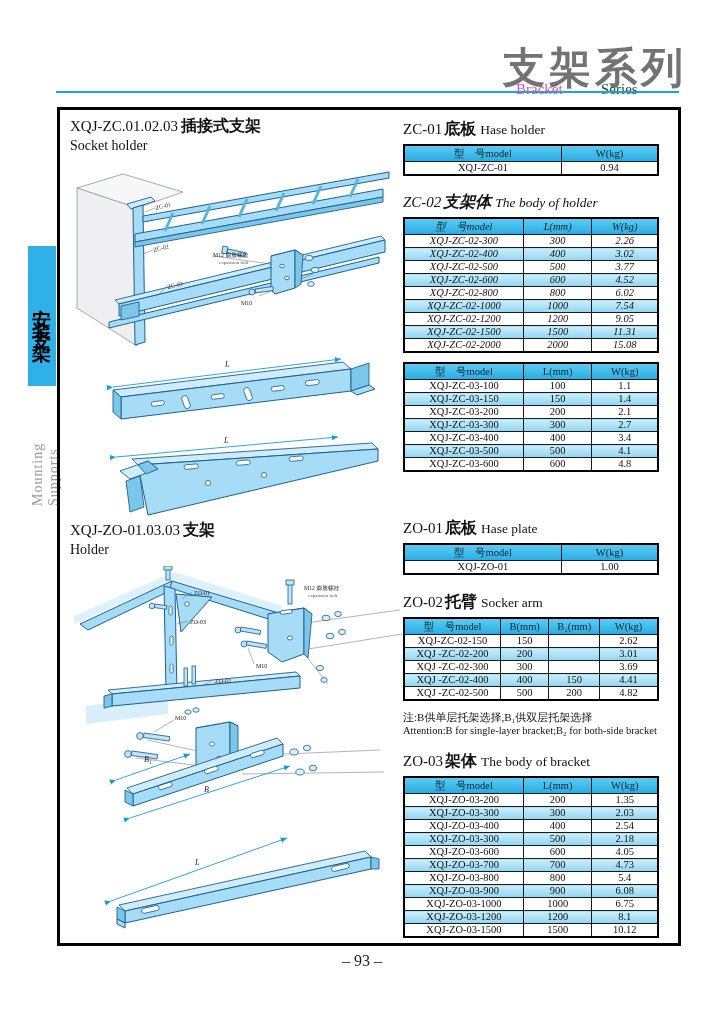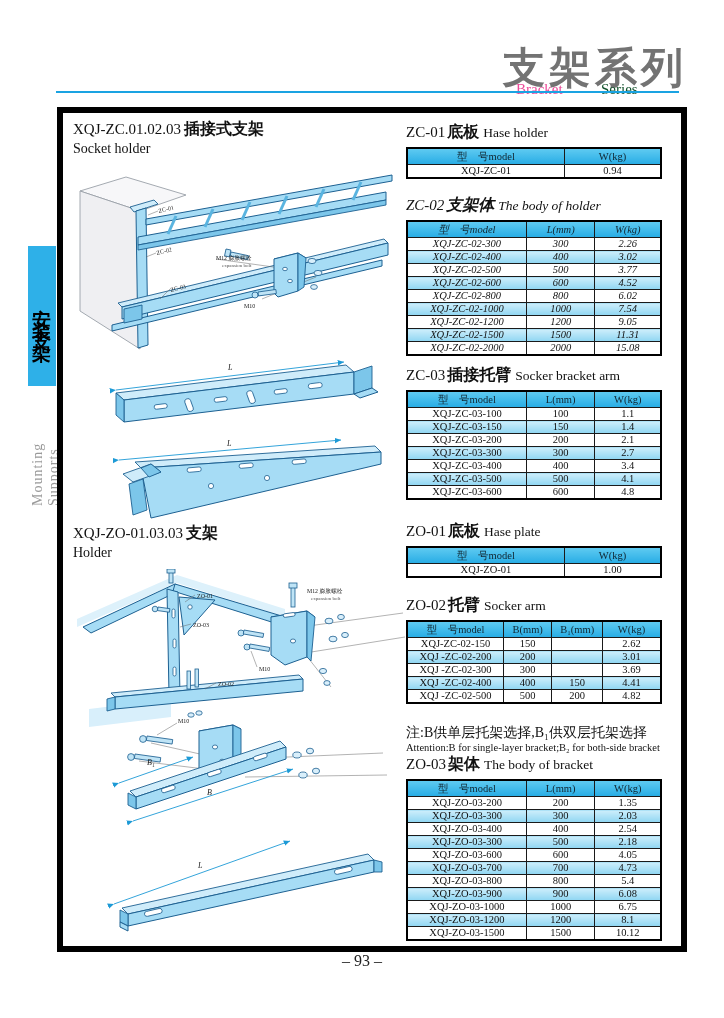--- a/index.html
+++ b/index.html
@@ -15,21 +15,21 @@
 
   
   .sidebar-tab{position:absolute;left:28px;top:246px;width:28px;height:140px;background:#2eb0e8;
                display:flex;align-items:center;justify-content:center;}
   .sidebar-tab-text{writing-mode:vertical-rl;text-orientation:upright;font-size:19px;font-weight:600;
                     color:#000;letter-spacing:11px;line-height:1;}
   .sidebar-caption{position:absolute;left:30px;top:388px;height:118px;writing-mode:vertical-rl;
                    transform:rotate(180deg);font-size:14px;color:#9a9a9a;letter-spacing:1px;}
 
   
-  .content-box{position:absolute;left:57px;top:107px;width:618px;height:833px;border:6px solid #000000;}
+  .content-box{position:absolute;left:57px;top:107px;width:618px;height:833px;border:3px solid #000000;}
 
   .fig-heading{position:absolute;left:10px;white-space:nowrap;}
   .fig-heading .hcode{font-size:15px;}
   .fig-heading .hcn{font-size:16px;font-weight:bold;margin-left:3px;}
   .fig-heading .hen{font-size:14px;display:block;margin-top:1px;}
   .fig-heading-socket{top:6px;}
   .fig-heading-holder{top:410px;}
 
   .fig{position:absolute;}
   .figA{left:3px;top:46px;}
@@ -71,21 +71,21 @@
   th{background:linear-gradient(180deg,#5ecaf1 0%,#29ade5 100%);height:15px;font-weight:normal;
      font-size:10.5px;color:#102530;border:1px solid #1a1a1a;padding:0;}
   td{height:12px;text-align:center;font-size:10.5px;border:1px solid #1a1a1a;padding:0;line-height:1;
      background:#fff;color:#111;}
   tr.alt td{background:linear-gradient(180deg,#cdeefb 0%,#8fd6f2 100%);}
   .cols2 col:nth-child(1){width:62%;} .cols2 col:nth-child(2){width:38%;}
   .cols3 col:nth-child(1){width:47%;} .cols3 col:nth-child(2){width:27%;} .cols3 col:nth-child(3){width:26%;}
   .cols4 col:nth-child(1){width:38%;} .cols4 col:nth-child(2){width:19%;}
   .cols4 col:nth-child(3){width:20%;} .cols4 col:nth-child(4){width:23%;}
 
-  .note-cn{font-size:14px;margin-top:20px;white-space:nowrap;}
+  .note-cn{font-size:11px;margin-top:9px;white-space:nowrap;}
   .note-en{font-size:10.5px;white-space:nowrap;}
 
   .page-number{position:absolute;left:0;top:952px;width:724px;text-align:center;font-size:16px;color:#222;}
 </style>
 </head>
 <body>
 
 <div class="page">
 
   <div class="brand-title">支架系列</div>
@@ -412,21 +412,20 @@
               </tr>
               <tr>
                 <td>XQJ-ZC-02-2000</td>
                 <td>2000</td>
                 <td>15.08</td>
               </tr>
             </tbody>
           </table>
         </div>
         <div class="tsec tsec-zc03">
-          <div class="ttitle"><span class="tcode">ZC-03</span><span class="tcn">插接托臂</span><span class="ten">Socker bracket arm</span></div>
           <table class="cols3">
             <colgroup>
               <col>
               <col>
               <col>
             </colgroup>
             <thead>
               <tr>
                 <th>型　号model</th>
                 <th>L(mm)</th>

